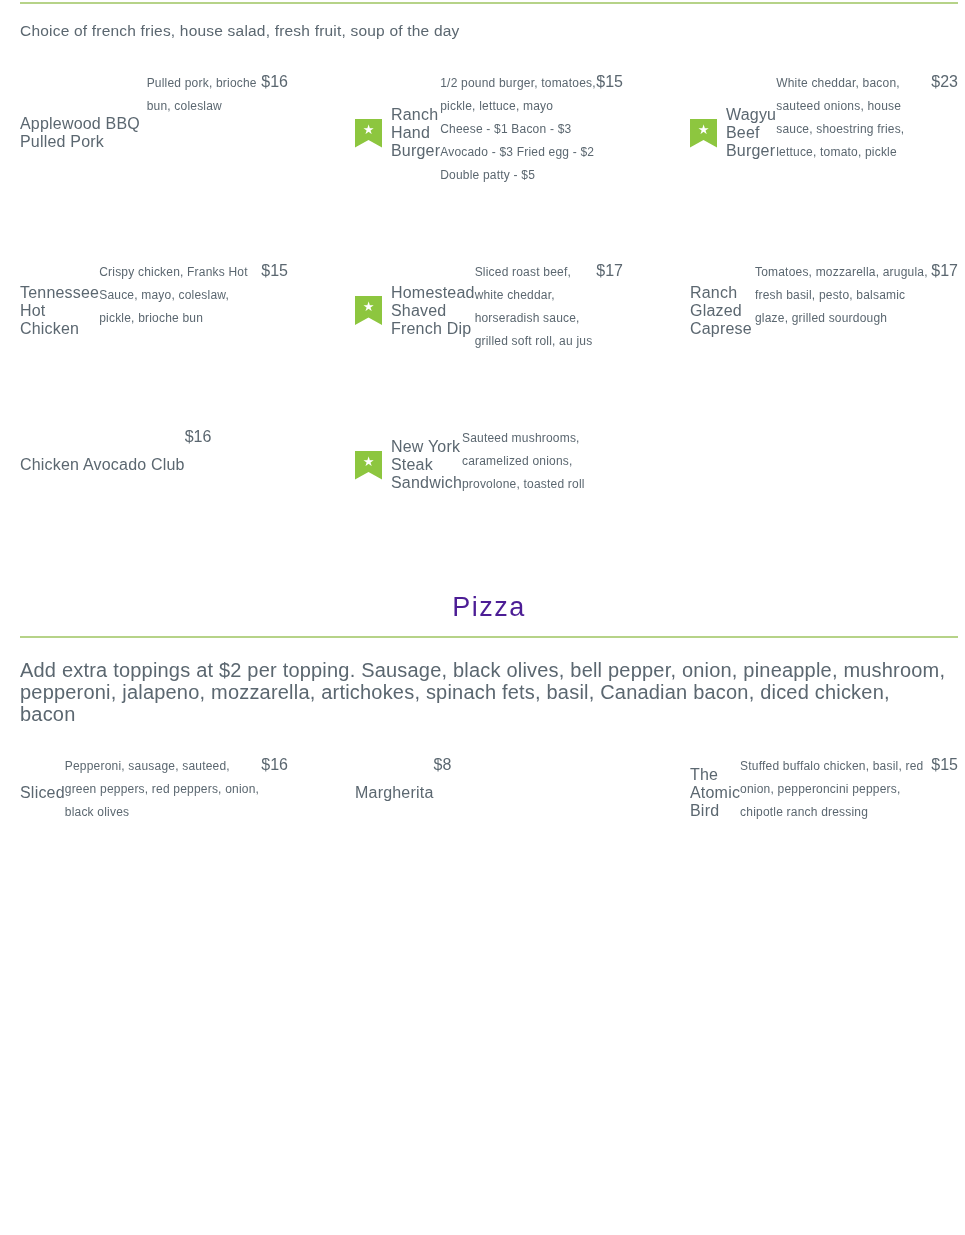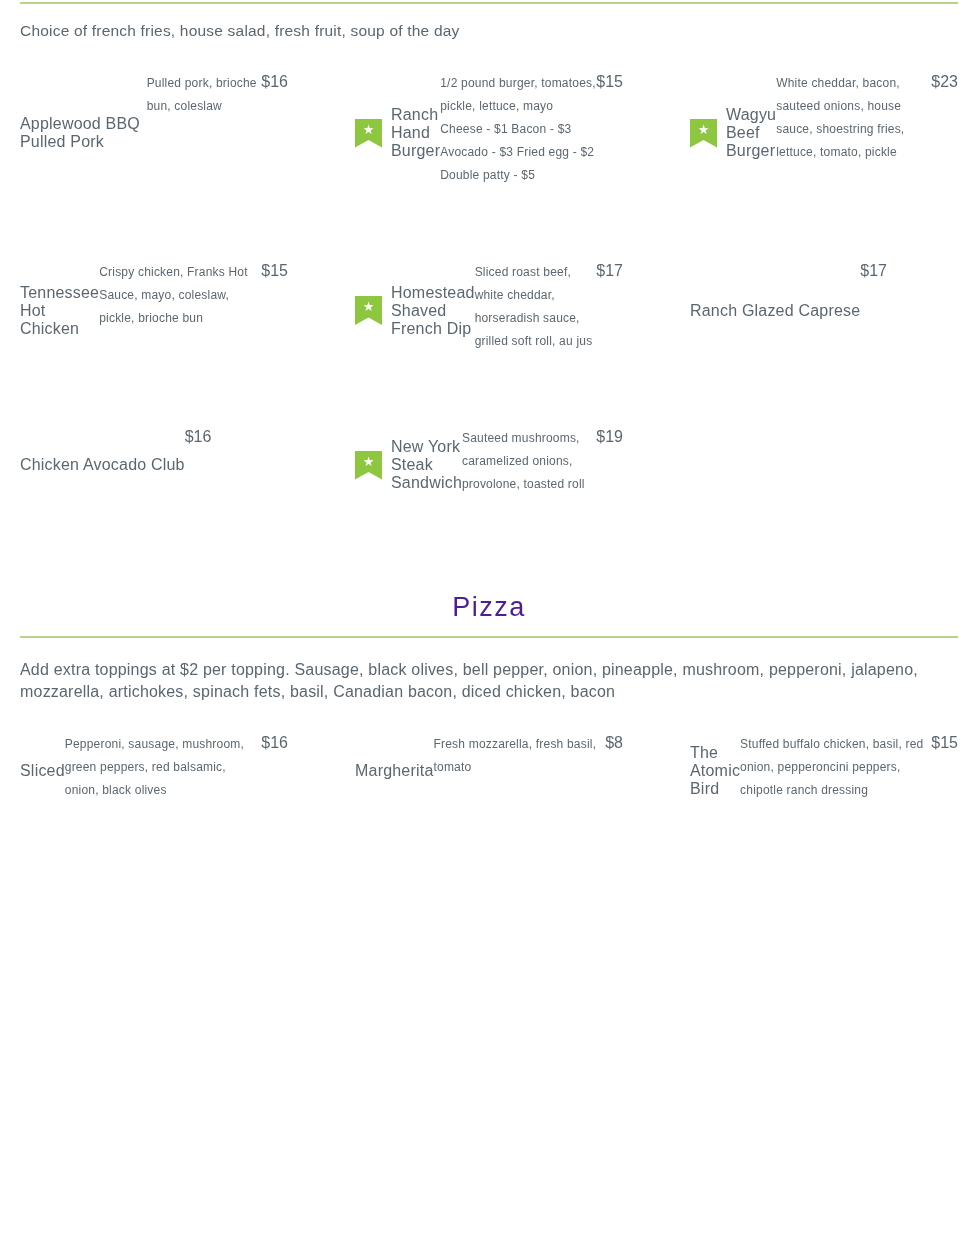--- a/index.html
+++ b/index.html
@@ -86,21 +86,21 @@
     margin-top: 80px;
     text-align: center;
     color: #4c1d95;
     font-size: 27px;
     letter-spacing: 1.5px;
     font-weight: 400;
   }
   .hr-pizza { margin-top: 13px; }
   .toppings-note {
     margin-top: 21px;
-    font-size: 16px;
+    font-size: 20px;
     line-height: 22px;
     letter-spacing: 0.2px;
     max-width: 930px;
   }
 </style>
 </head>
 <body>
 
 <div class="container">
 
@@ -155,68 +155,67 @@
       </div>
       <div class="item-desc">Sliced roast beef, white cheddar, horseradish sauce, grilled soft roll, au jus</div>
       <div class="item-price">$17</div>
       <div class="dots"></div>
     </div>
 
     <div class="cell">
       <div class="item-head">
         <span class="item-title">Ranch Glazed Caprese</span>
       </div>
+      <div class="item-desc">Tomatoes, mozzarella, arugula, fresh basil, pesto, balsamic glaze, grilled sourdough</div>
       <div class="item-price">$17</div>
       <div class="dots"></div>
     </div>
 
     <div class="cell">
       <div class="item-head">
         <span class="item-title">Chicken Avocado Club</span>
       </div>
       <div class="item-price">$16</div>
       <div class="dots"></div>
     </div>
 
     <div class="cell">
       <div class="item-head">
         <span class="badge">★</span>
         <span class="item-title">New York Steak Sandwich</span>
       </div>
       <div class="item-desc">Sauteed mushrooms, caramelized onions, provolone, toasted roll</div>
-      <div class="item-price">$19</div>
       <div class="dots"></div>
     </div>
 
     <div class="cell"></div>
 
   </div>
 
   <div class="section-title">Pizza</div>
 
   <div class="hr-green hr-pizza"></div>
 
   <div class="intro-note toppings-note">Add extra toppings at $2 per topping. Sausage, black olives, bell pepper, onion, pineapple, mushroom, pepperoni, jalapeno, mozzarella, artichokes, spinach fets, basil, Canadian bacon, diced chicken, bacon</div>
 
   <div class="menu-grid grid-pizza">
 
     <div class="cell">
       <div class="item-head">
         <span class="item-title">Sliced</span>
       </div>
-      <div class="item-desc">Pepperoni, sausage, mushroom, green peppers, red balsamic, onion, black olives</div>
+      <div class="item-desc">Pepperoni, sausage, sauteed, green peppers, red peppers, onion, black olives</div>
       <div class="item-price">$16</div>
       <div class="dots"></div>
     </div>
 
     <div class="cell">
       <div class="item-head">
         <span class="item-title">Margherita</span>
       </div>
-      <div class="item-desc">Fresh mozzarella, fresh basil, tomato</div>
       <div class="item-price">$8</div>
       <div class="dots"></div>
     </div>
 
     <div class="cell">
       <div class="item-head">
         <span class="item-title">The Atomic Bird</span>
       </div>
       <div class="item-desc">Stuffed buffalo chicken, basil, red onion, pepperoncini peppers, chipotle ranch dressing</div>
       <div class="item-price">$15</div>

